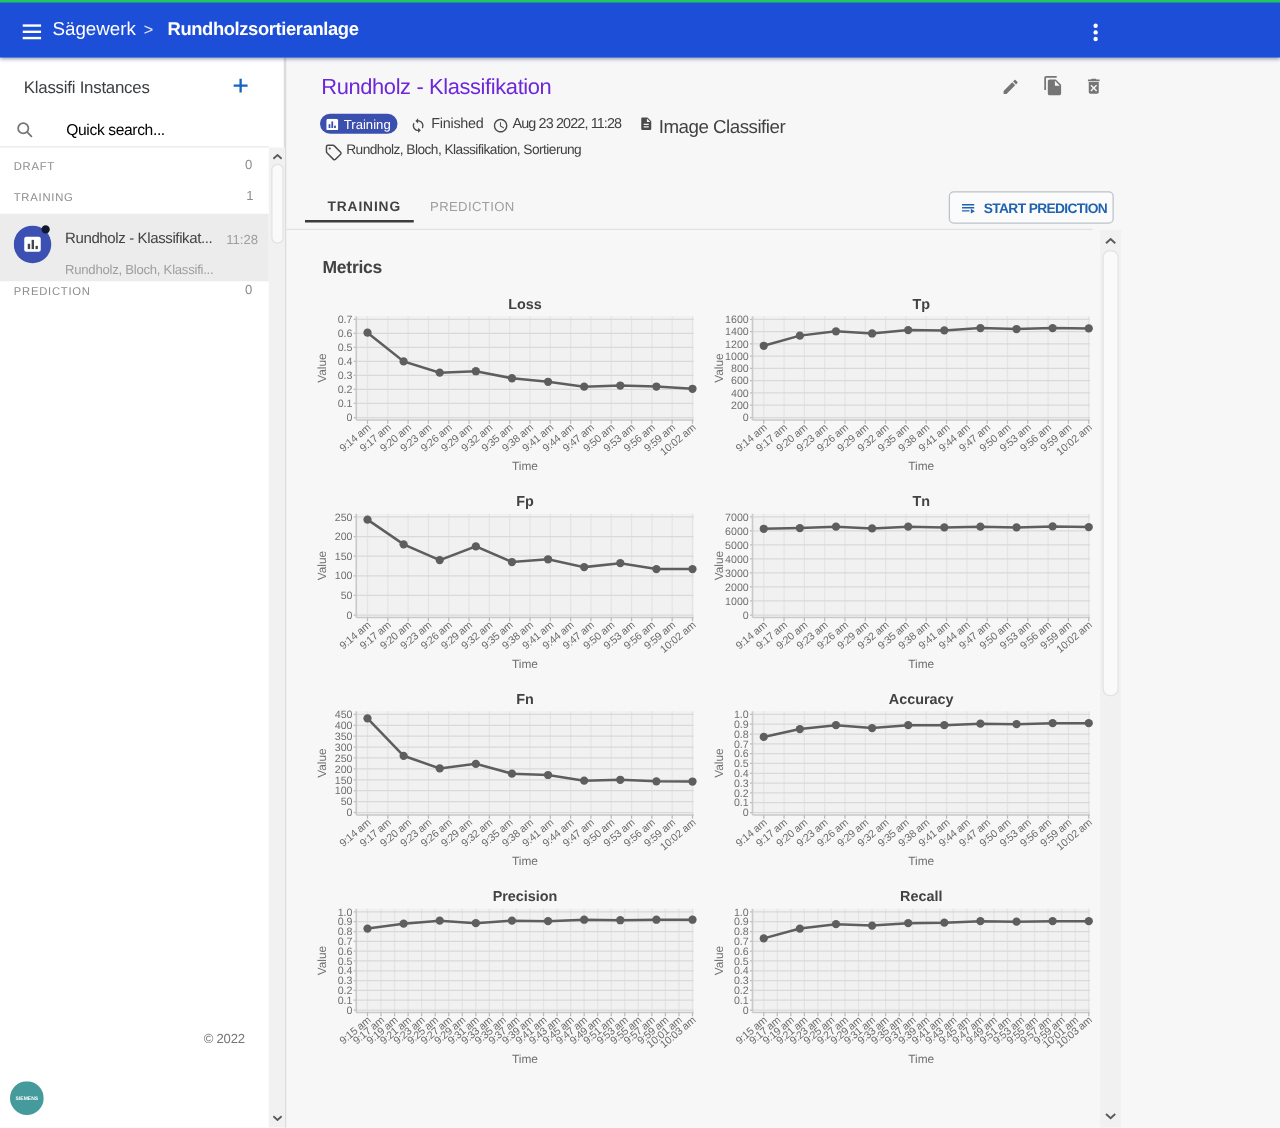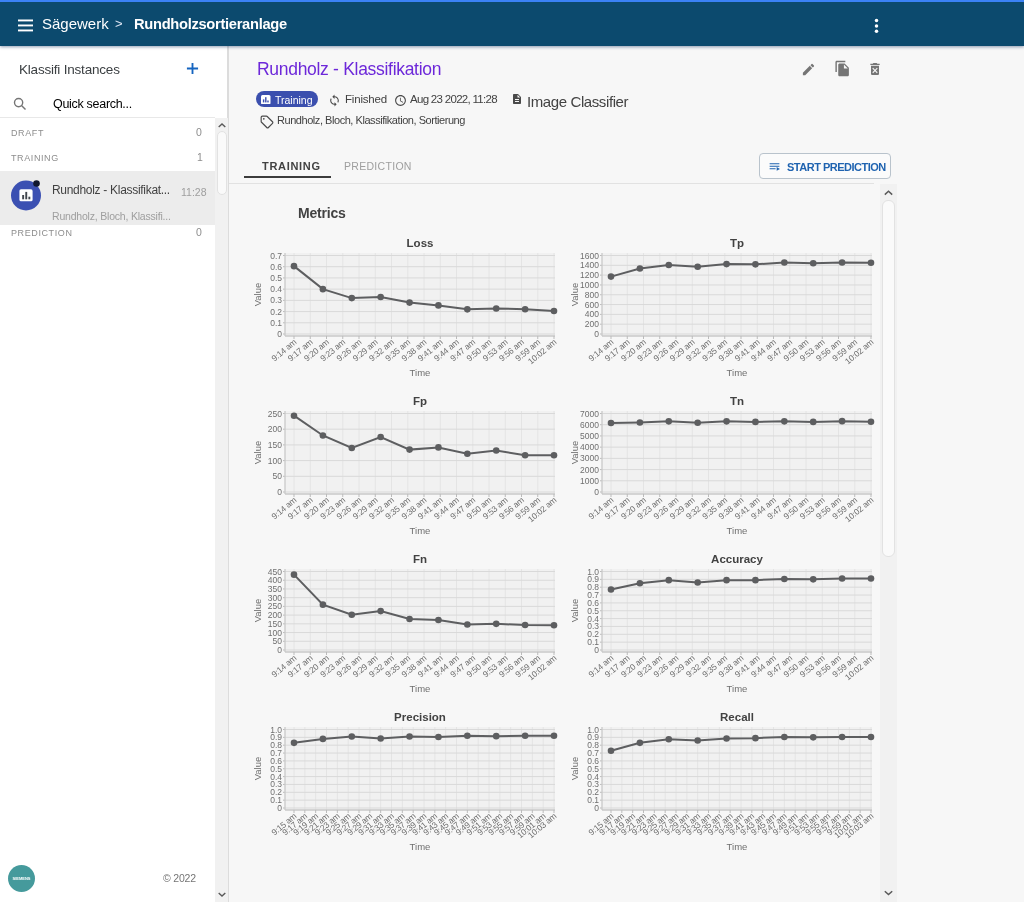--- a/index.html
+++ b/index.html
@@ -37,35 +37,35 @@
   <span class="abs" style="left:181px;top:15px;font-size:10.5px;color:#9e9e9e;">11:28</span>
   <span class="abs" style="left:52px;top:27px;font-size:10.5px;letter-spacing:-0.2px;color:#9e9e9e;margin-top:12px;">Rundholz, Bloch, Klassifi...</span>
 </div>
 <span class="abs" style="left:11px;top:228px;font-size:9px;letter-spacing:0.6px;color:#8d8d8d;">PREDICTION</span>
 <span class="abs" style="left:196px;top:226px;font-size:10.5px;color:#8d8d8d;">0</span>
 
 <svg class="abs" style="left:8px;top:865px;z-index:6" width="27" height="27" viewBox="0 0 27 27">
   <circle cx="13.5" cy="13.5" r="13.5" fill="#459a9c"></circle>
   <text x="13.5" y="15.2" font-size="4" fill="#ffffff" text-anchor="middle" font-weight="bold" font-family="Liberation Sans, sans-serif">SIEMENS</text>
 </svg>
-<span class="abs" style="left:163px;top:872px;font-size:10.5px;letter-spacing:-0.2px;color:#757575;z-index:6">© 2022</span>
+<span class="abs" style="left:163px;top:825px;font-size:10.5px;letter-spacing:-0.2px;color:#757575;z-index:6">© 2022</span>
 
 <div class="abs" style="left:215px;top:118px;width:13px;height:784px;background:#f1f1f1;z-index:7">
   <svg class="abs" style="left:3px;top:5px" width="8" height="5" viewBox="0 0 8 5">
       <path d="M0.7 4 L4 1 L7.3 4" fill="none" stroke="#595959" stroke-width="1.4"></path>
     </svg>
   <div class="abs" style="left:1.5px;top:13px;width:10px;height:64px;background:#fafafa;border:1px solid #e2e2e2;border-radius:5px;"></div>
   <svg class="abs" style="left:3px;top:774px" width="8" height="5" viewBox="0 0 8 5">
       <path d="M0.7 1 L4 4 L7.3 1" fill="none" stroke="#595959" stroke-width="1.4"></path>
     </svg>
 </div>
 
 <div class="abs" style="left:228px;top:46px;width:1px;height:856px;background:#dcdcdc;z-index:8"></div>
 
-<div class="abs" style="left:0;top:0;width:1024px;height:46px;background:#0c4a6e;border-top:2px solid #3b82f6;box-shadow:0 1px 3px rgba(10,40,90,.45);z-index:50">
+<div class="abs" style="left:0;top:0;width:1024px;height:46px;background:#1d4ed8;border-top:2px solid #22c55e;box-shadow:0 1px 3px rgba(10,40,90,.45);z-index:50">
   <svg class="abs" style="left:18px;top:16.5px" width="15" height="13" viewBox="0 0 15 13">
     <rect x="0" y="0.5" width="15" height="1.9" fill="#fff"></rect>
       <rect x="0" y="5.5" width="15" height="1.9" fill="#fff"></rect>
       <rect x="0" y="10.5" width="15" height="1.9" fill="#fff"></rect>
   </svg>
   <span class="abs" style="left:42px;top:13px;font-size:15px;color:#ffffff;">Sägewerk</span>
   <span class="abs" style="left:115px;top:14px;font-size:13px;color:#dfe7f5;">&gt;</span>
   <span class="abs" style="left:134px;top:13.5px;font-size:14.7px;letter-spacing:-0.3px;font-weight:bold;color:#ffffff;">Rundholzsortieranlage</span>
   <svg class="abs" style="left:872px;top:16px" width="9" height="16" viewBox="0 0 9 16">
     <circle cx="4.5" cy="2.6" r="1.75" fill="#fff"></circle>
@@ -121,21 +121,21 @@
 <span class="abs" style="left:344px;top:160px;font-size:10.5px;letter-spacing:0.3px;color:#9e9e9e;">PREDICTION</span>
 <div class="abs" style="left:244px;top:176px;width:87px;height:2px;background:#3c3c3c;"></div>
 <div class="abs" style="left:229px;top:183px;width:645px;height:1px;background:#e2e2e2;"></div>
 
 <div class="abs" style="left:759px;top:153px;width:132px;height:26px;background:#fbfbfb;border:1px solid #b9c3cc;border-radius:4px;"></div>
 <svg class="abs" style="left:768px;top:160px" width="13" height="13" viewBox="0 0 24 24">
     <path fill="#1f63b0" d="M3 6 H21 V8 H3 Z M3 10.5 H21 V12.5 H3 Z M3 15 H14 V17 H3 Z M16 13 L22 16.5 L16 20 Z"></path>
   </svg>
 <span class="abs" style="left:787px;top:161px;font-size:11px;font-weight:bold;letter-spacing:-0.5px;color:#1f63b0;">START PREDICTION</span>
 
-<span class="abs" style="left:258px;top:205px;font-size:14px;font-weight:bold;letter-spacing:-0.2px;color:#424242;margin-left:40px;">Metrics</span>
+<span class="abs" style="left:258px;top:205px;font-size:14px;font-weight:bold;letter-spacing:-0.2px;color:#424242;">Metrics</span>
 
 <div style="position:absolute;left:240px;top:230px;width:330px;height:158px"><svg width="330" height="158" viewBox="0 0 330 158" font-family="Liberation Sans, sans-serif">
       <rect x="45" y="23" width="270" height="83" fill="#f1f1f1"></rect>
       <line x1="54.00" y1="23" x2="54.00" y2="106" stroke="#e4e4e4" stroke-width="1"></line>
       <line x1="70.25" y1="23" x2="70.25" y2="106" stroke="#e4e4e4" stroke-width="1"></line>
       <line x1="86.50" y1="23" x2="86.50" y2="106" stroke="#e4e4e4" stroke-width="1"></line>
       <line x1="102.75" y1="23" x2="102.75" y2="106" stroke="#e4e4e4" stroke-width="1"></line>
       <line x1="119.00" y1="23" x2="119.00" y2="106" stroke="#e4e4e4" stroke-width="1"></line>
       <line x1="135.25" y1="23" x2="135.25" y2="106" stroke="#e4e4e4" stroke-width="1"></line>
       <line x1="151.50" y1="23" x2="151.50" y2="106" stroke="#e4e4e4" stroke-width="1"></line>

